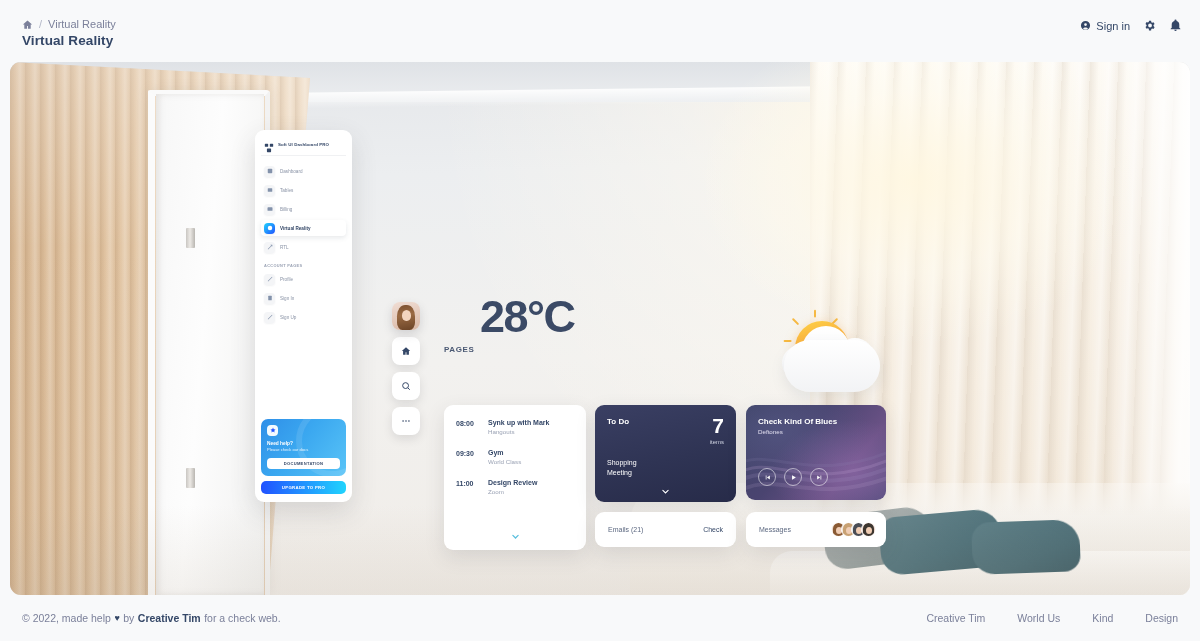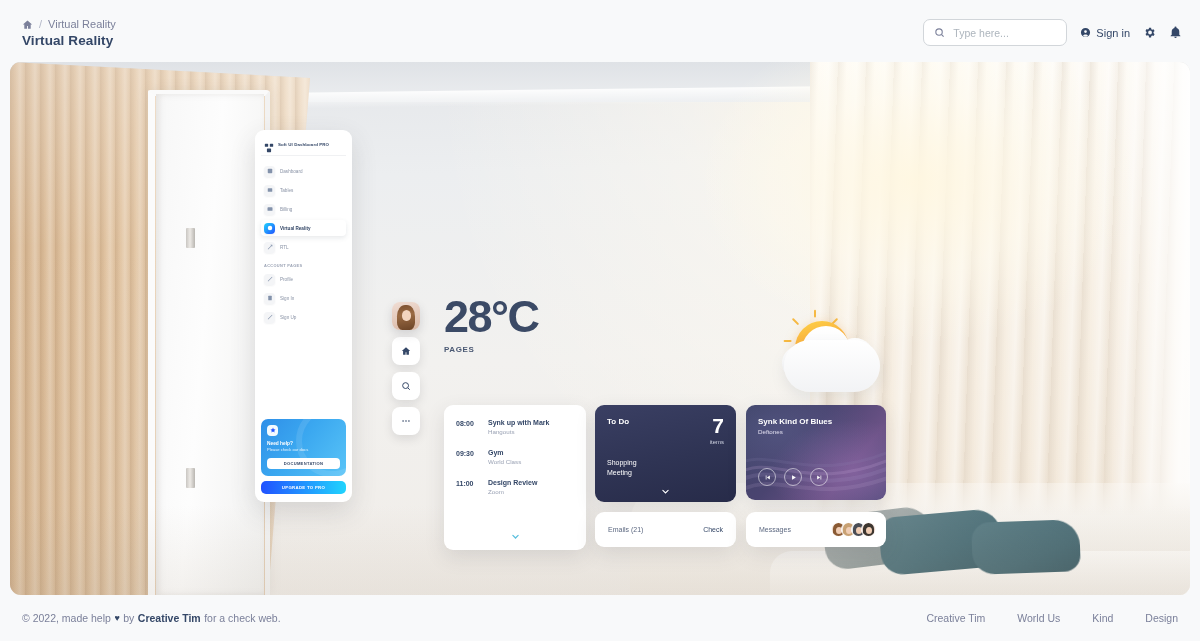--- a/index.html
+++ b/index.html
@@ -263,21 +263,21 @@
     width: 28px; height: 28px; border-radius: 8px;
     background: #fff;
     box-shadow: 0 4px 10px rgba(60,60,70,.13);
     display: flex; align-items: center; justify-content: center;
     cursor: pointer;
   }
   .rail-btn svg { width: 10px; height: 10px; color: #344767; }
 
   
   .weather { position: absolute; left: 434px; top: 232px; }
-  .temp { font-size: 45px; font-weight: bold; color: #3b4a66; letter-spacing: -1.5px; line-height: 1; }
+  .temp { font-size: 45px; font-weight: bold; color: #3b4a66; letter-spacing: -1.5px; line-height: 1; margin-left: 36px; }
   .cond { font-size: 8px; font-weight: bold; color: #4a5873; letter-spacing: .6px; margin-top: 6px; }
 
   .weather-icon { position: absolute; left: 752px; top: 242px; width: 122px; height: 92px; }
   .sun-rays { position: absolute; left: 20px; top: 4px; width: 66px; height: 66px; }
   .sun {
     position: absolute; left: 33px; top: 17px; width: 54px; height: 54px;
     border-radius: 50%;
     background: linear-gradient(165deg, #fdd247 0%, #f9a93c 45%, #f07f2e 100%);
     box-shadow: 0 3px 12px rgba(240,150,50,.35);
   }
@@ -414,27 +414,20 @@
             <path d="M12 3 2 12h3v9h6v-6h2v6h6v-9h3z"></path>
           </svg>
       </span>
       <span class="sep">/</span>
       <a class="crumb-link" href="#">Virtual Reality</a>
     </div>
     <div class="page-title">Virtual Reality</div>
   </div>
 
   <div class="nav-right">
-    <div class="search-box">
-      <svg viewBox="0 0 24 24" fill="none" stroke="currentColor" stroke-width="2.4">
-        <circle cx="11" cy="11" r="7"></circle>
-          <line x1="16.5" y1="16.5" x2="21" y2="21"></line>
-      </svg>
-      <input type="text" placeholder="Type here..." style="">
-    </div>
     <a class="signin" href="#">
       <svg viewBox="0 0 24 24" fill="currentColor">
         <path d="M12 2a10 10 0 1 0 0 20 10 10 0 0 0 0-20zm0 5a3 3 0 1 1 0 6 3 3 0 0 1 0-6zm0 14a7.9 7.9 0 0 1-5.3-2c.2-1.9 3.5-2.9 5.3-2.9s5.1 1 5.3 2.9A7.9 7.9 0 0 1 12 21z"></path>
       </svg>
       <span>Sign in</span>
     </a>
     <span class="nav-ico">
       <svg viewBox="0 0 24 24" fill="currentColor">
           <path d="M19.4 13a7.8 7.8 0 0 0 0-2l2-1.6-2-3.4-2.4 1a7.6 7.6 0 0 0-1.7-1L15 3H11l-.3 2.6a7.6 7.6 0 0 0-1.7 1l-2.4-1-2 3.4L6.6 11a7.8 7.8 0 0 0 0 2l-2 1.6 2 3.4 2.4-1a7.6 7.6 0 0 0 1.7 1L11 21h4l.3-2.6a7.6 7.6 0 0 0 1.7-1l2.4 1 2-3.4zM13 15.5a3.5 3.5 0 1 1 0-7 3.5 3.5 0 0 1 0 7z"></path>
         </svg>
@@ -665,21 +658,21 @@
     </div>
   </div>
 
   <div class="card music-card">
     <svg class="music-waves" viewBox="0 0 140 95" preserveAspectRatio="none" fill="none">
       <path d="M-10 70 C 25 45, 60 92, 150 52" stroke="rgba(200,170,220,.45)" stroke-width="3"></path>
       <path d="M-10 78 C 28 52, 62 98, 150 60" stroke="rgba(170,150,200,.40)" stroke-width="4"></path>
       <path d="M-10 60 C 22 40, 66 82, 150 44" stroke="rgba(150,140,190,.30)" stroke-width="3"></path>
       <path d="M-10 88 C 30 62, 64 104, 150 70" stroke="rgba(210,185,225,.30)" stroke-width="4"></path>
     </svg>
-    <div class="music-title">Synk Kind Of Blues</div>
+    <div class="music-title">Check Kind Of Blues</div>
     <div class="music-artist">Deftones</div>
     <div class="music-controls">
       <div class="music-btn">
         <svg viewBox="0 0 24 24" fill="currentColor">
               <path d="M6 5h2.5v14H6zm14 0v14l-10-7z"></path>
             </svg>
       </div>
       <div class="music-btn">
         <svg viewBox="0 0 24 24" fill="currentColor">
               <path d="M7 4l13 8-13 8z"></path>

